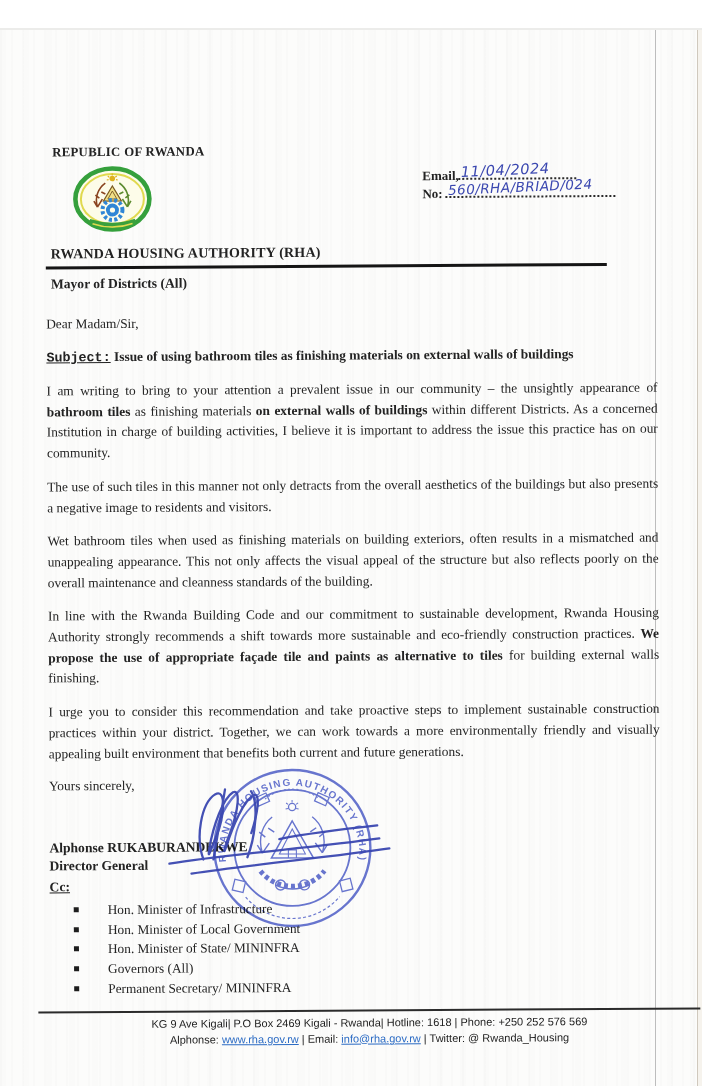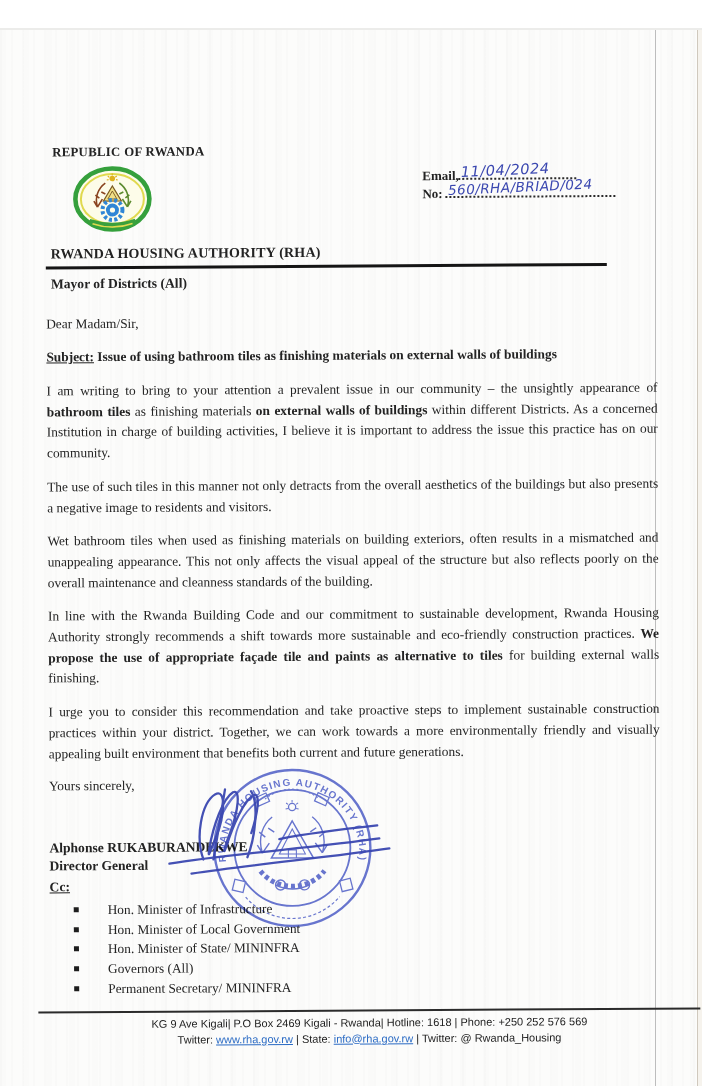--- a/index.html
+++ b/index.html
@@ -37,21 +37,21 @@
           color:var(--ink-blue,#3a47b0); font-size:14.5px; letter-spacing:0.5px;
           transform:rotate(-2.2deg); transform-origin:left bottom; }
   .hand-ref { font-size:13.5px; }
 
   .rha-heading { margin-top:9px; margin-left:5px; font-size:14px; font-weight:bold; letter-spacing:0.2px; }
   .rha-rule { margin-top:4px; width:561px; height:3px; background:#151515; }
 
   .recipient { margin-top:7px; margin-left:5px; font-size:13.6px; font-weight:bold; }
   .salutation { margin-top:24px; font-size:13.4px; }
   .subject { margin-top:17px; font-size:13.4px; font-weight:bold; }
-  .subject .subj-label { text-decoration:underline; }
+  .subject .subj-label { text-decoration:underline;font-family:Liberation Mono, monospace; }
 
   .bodytext p { margin:0 0 13px 0; font-size:13.4px; line-height:20.7px; text-align:justify; }
 
   .sig-area { position:relative; margin-top:14px; }
   .closing { font-size:13.4px; }
   .sig-svg   { position:absolute; left:112px; top:-2px; z-index:3; pointer-events:none; }
   .stamp-svg { position:absolute; left:160px; top:-12px; z-index:2; opacity:0.85; mix-blend-mode:multiply; pointer-events:none; }
   .sig-name  { margin-top:46px; font-size:13.6px; font-weight:bold; }
   .sig-title { font-size:13.6px; font-weight:bold; line-height:20px; }
   .cc-label  { font-size:13.6px; font-weight:bold; text-decoration:underline; line-height:21px; }
@@ -186,18 +186,18 @@
         <li>Hon. Minister of State/ MININFRA</li>
         <li>Governors (All)</li>
         <li>Permanent Secretary/ MININFRA</li>
       </ul>
     </div>
 
     <div class="footer">
       <div class="footer-rule"></div>
       <div class="fline">KG 9 Ave Kigali| P.O Box 2469 Kigali - Rwanda| Hotline: 1618 | Phone: +250 252 576 569</div>
       <div class="fline">
-        <span>Twitter: </span><a href="#">www.rha.gov.rw</a><span> | State: </span><a href="#">info@rha.gov.rw</a><span> | Twitter: @ Rwanda_Housing</span>
+        <span>Alphonse: </span><a href="#">www.rha.gov.rw</a><span> | Email: </span><a href="#">info@rha.gov.rw</a><span> | Twitter: @ Rwanda_Housing</span>
       </div>
     </div>
 
   </div>
 </div>
 
 </body></html>

